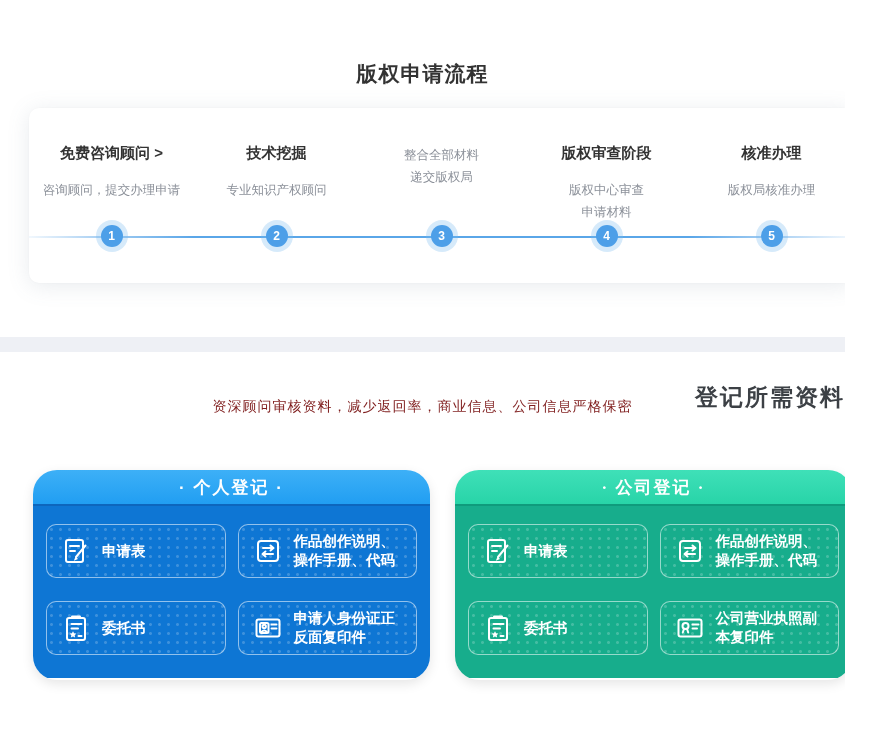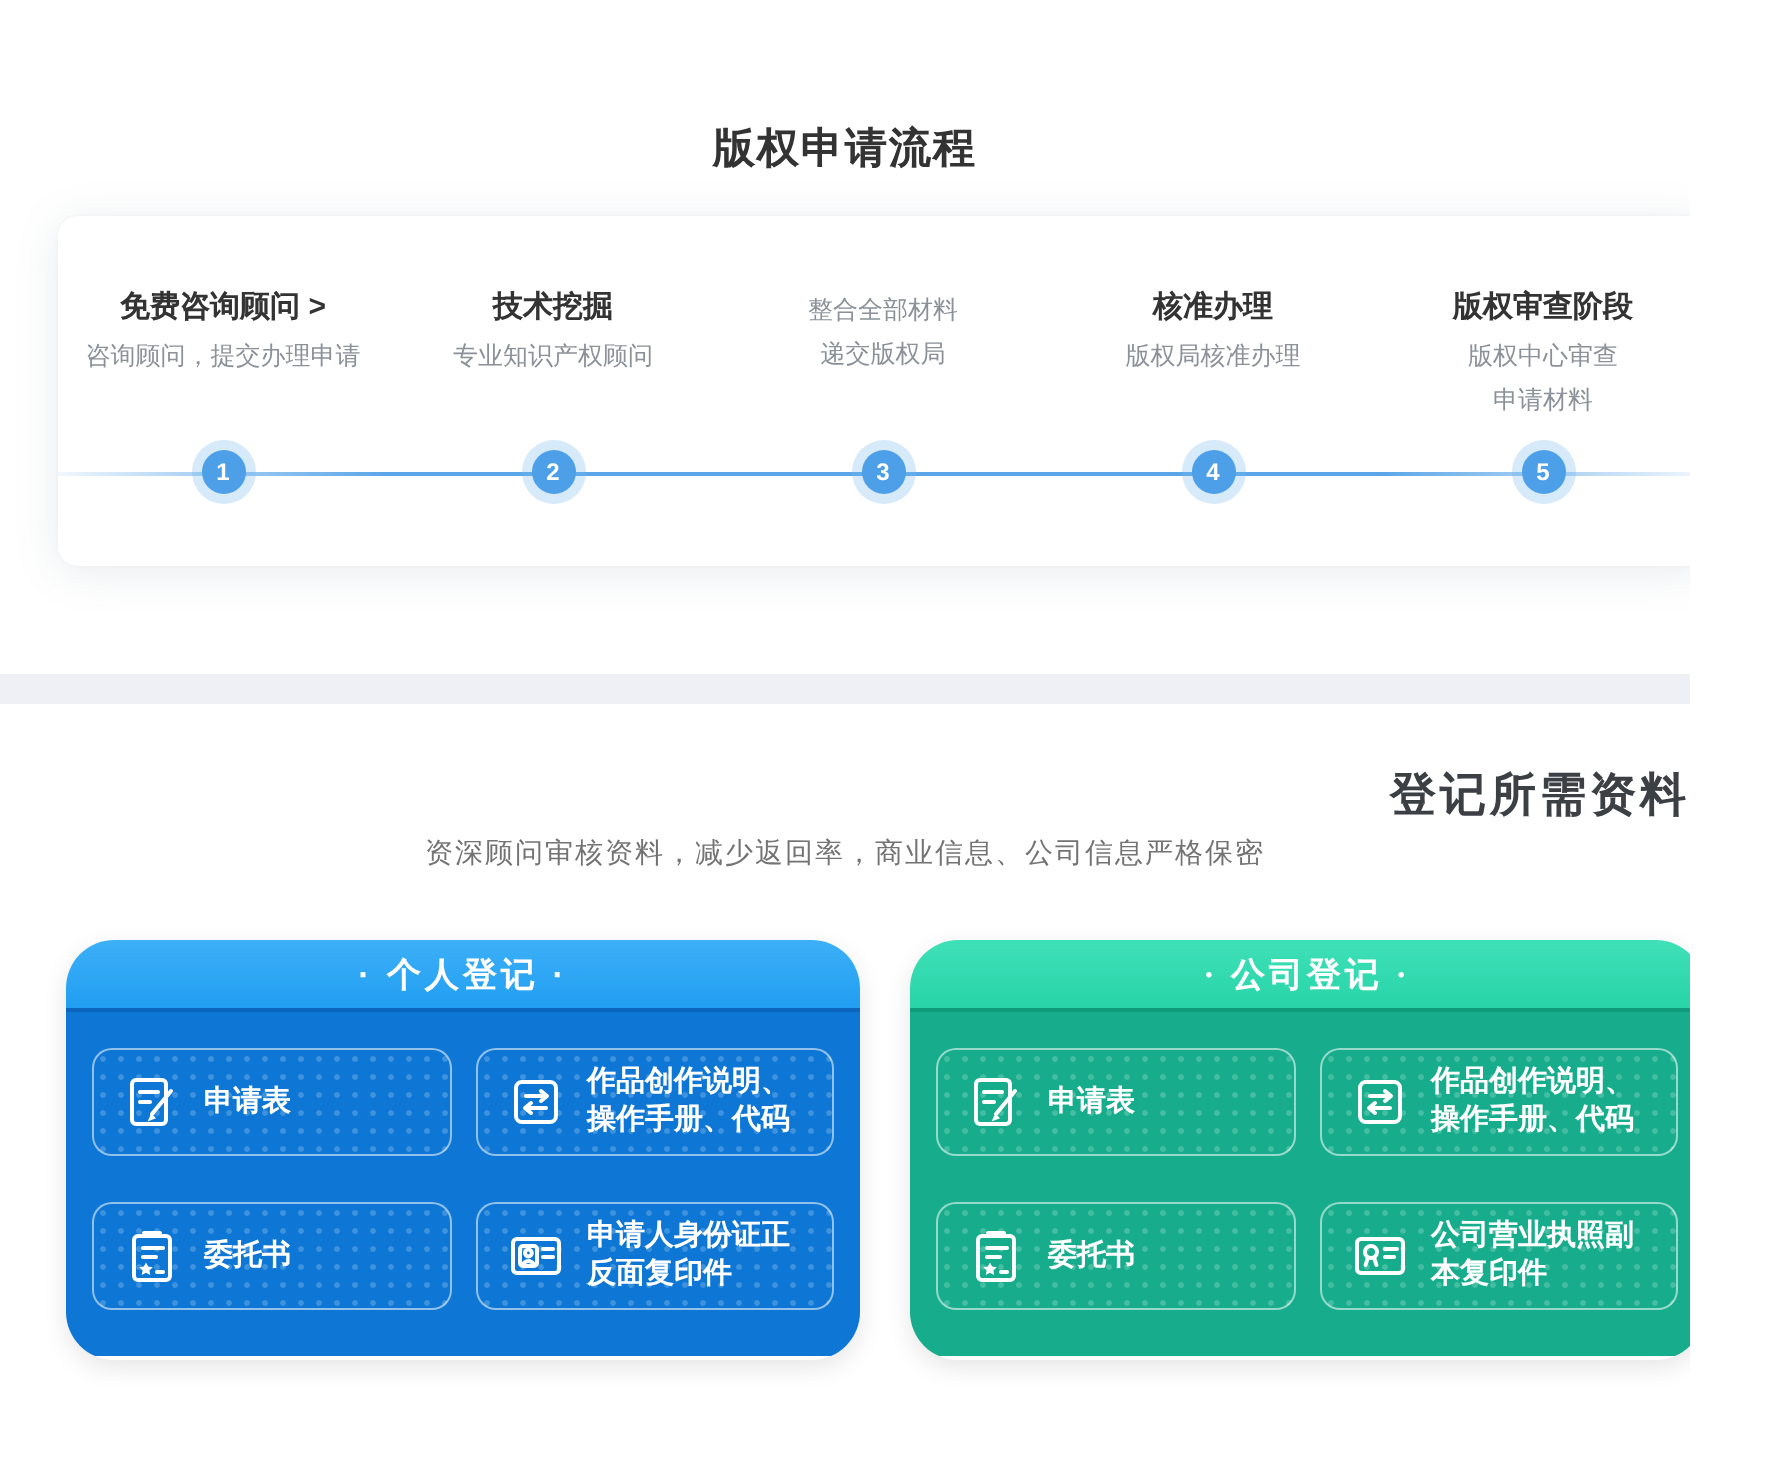--- a/index.html
+++ b/index.html
@@ -15,21 +15,21 @@
     letter-spacing:1px;
   }
   .flow-panel {
     position:absolute; top:108px; left:29px; width:825px; height:175px;
     background:#ffffff; border-radius:10px;
     box-shadow:0 3px 22px rgba(100,120,140,0.15), 0 0 2px rgba(0,0,0,0.03);
     padding-top:36px;
   }
   .steps { display:flex; width:100%; }
   .step { flex:1; text-align:center; }
-  .step-title { font-size:15px; font-weight:bold; color:#333; margin-bottom:4px; }
+  .step-title { font-size:15px; font-weight:bold; color:#333; margin-bottom:16px; }
   .step-title.linkish { cursor:pointer; }
   .sub-line { font-size:12.5px; color:#8b9099; line-height:22px; }
   .sub-line:empty { display:none; }
   .timeline {
     position:absolute; left:0; top:128px; width:100%; height:2px;
     background:linear-gradient(90deg,
       rgba(122,182,236,0.10) 0%, rgba(122,182,236,0.55) 7%,
       #5aa6e8 20%, #5aa6e8 80%,
       rgba(122,182,236,0.50) 93%, rgba(122,182,236,0.08) 100%);
   }
@@ -43,22 +43,22 @@
   
   .divider-band {
     position:absolute; top:337px; left:0; width:100%; height:15px; background:#eef0f5;
   }
   
   .mat-title {
     position:absolute; top:382px; left:0; width:100%; text-align:right;
     font-size:23px; font-weight:bold; color:#3c4045; letter-spacing:2px;
   }
   .mat-subtitle {
-    position:absolute; top:418px; left:0; width:100%; text-align:center;
-    font-size:14px; color:#737373; letter-spacing:1px;
+    position:absolute; top:398px; left:0; width:100%; text-align:center;
+    font-size:14px; color:#7f1d1d; letter-spacing:1px;
   }
   
   .card {
     position:absolute; top:470px; width:397px; height:210px;
     border-radius:24px; overflow:hidden;
     box-shadow:0 4px 12px rgba(0,0,0,0.10);
   }
   .card.blue  { left:33px; }
   .card.green { left:455px; }
   .card-header {
@@ -103,28 +103,28 @@
       </div>
       <div class="step">
         <div class="step-title">技术挖掘</div>
         <div class="sub-line">专业知识产权顾问</div>
       </div>
       <div class="step">
         <div class="sub-line">整合全部材料</div>
         <div class="sub-line">递交版权局</div>
       </div>
       <div class="step">
-        <div class="step-title">核准办理</div>
-        <div class="sub-line">版权局核准办理</div>
-
-      </div>
-      <div class="step">
         <div class="step-title">版权审查阶段</div>
         <div class="sub-line">版权中心审查</div>
         <div class="sub-line">申请材料</div>
+      </div>
+      <div class="step">
+        <div class="step-title">核准办理</div>
+        <div class="sub-line">版权局核准办理</div>
+
       </div>
     </div>
     <div class="timeline"></div>
     <div class="dot dot1">1</div>
     <div class="dot dot2">2</div>
     <div class="dot dot3">3</div>
     <div class="dot dot4">4</div>
     <div class="dot dot5">5</div>
   </div>
 

